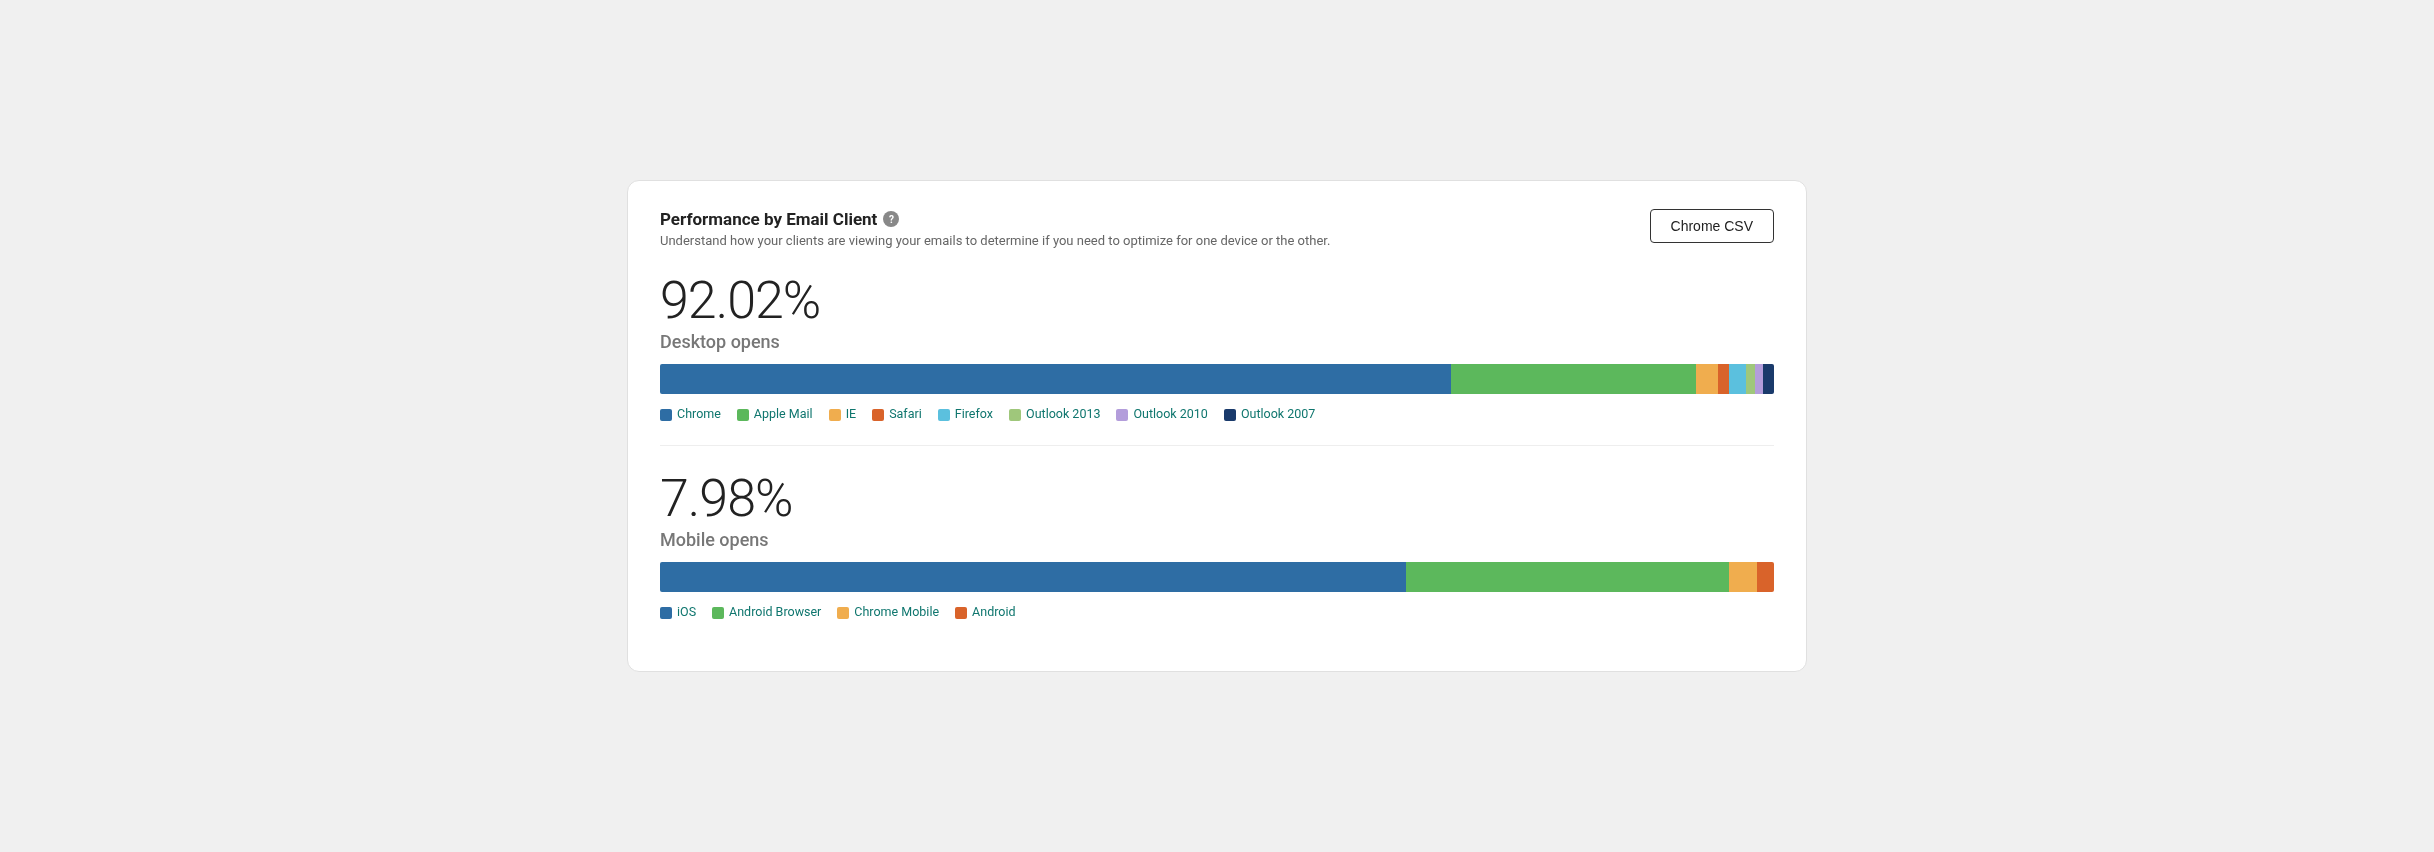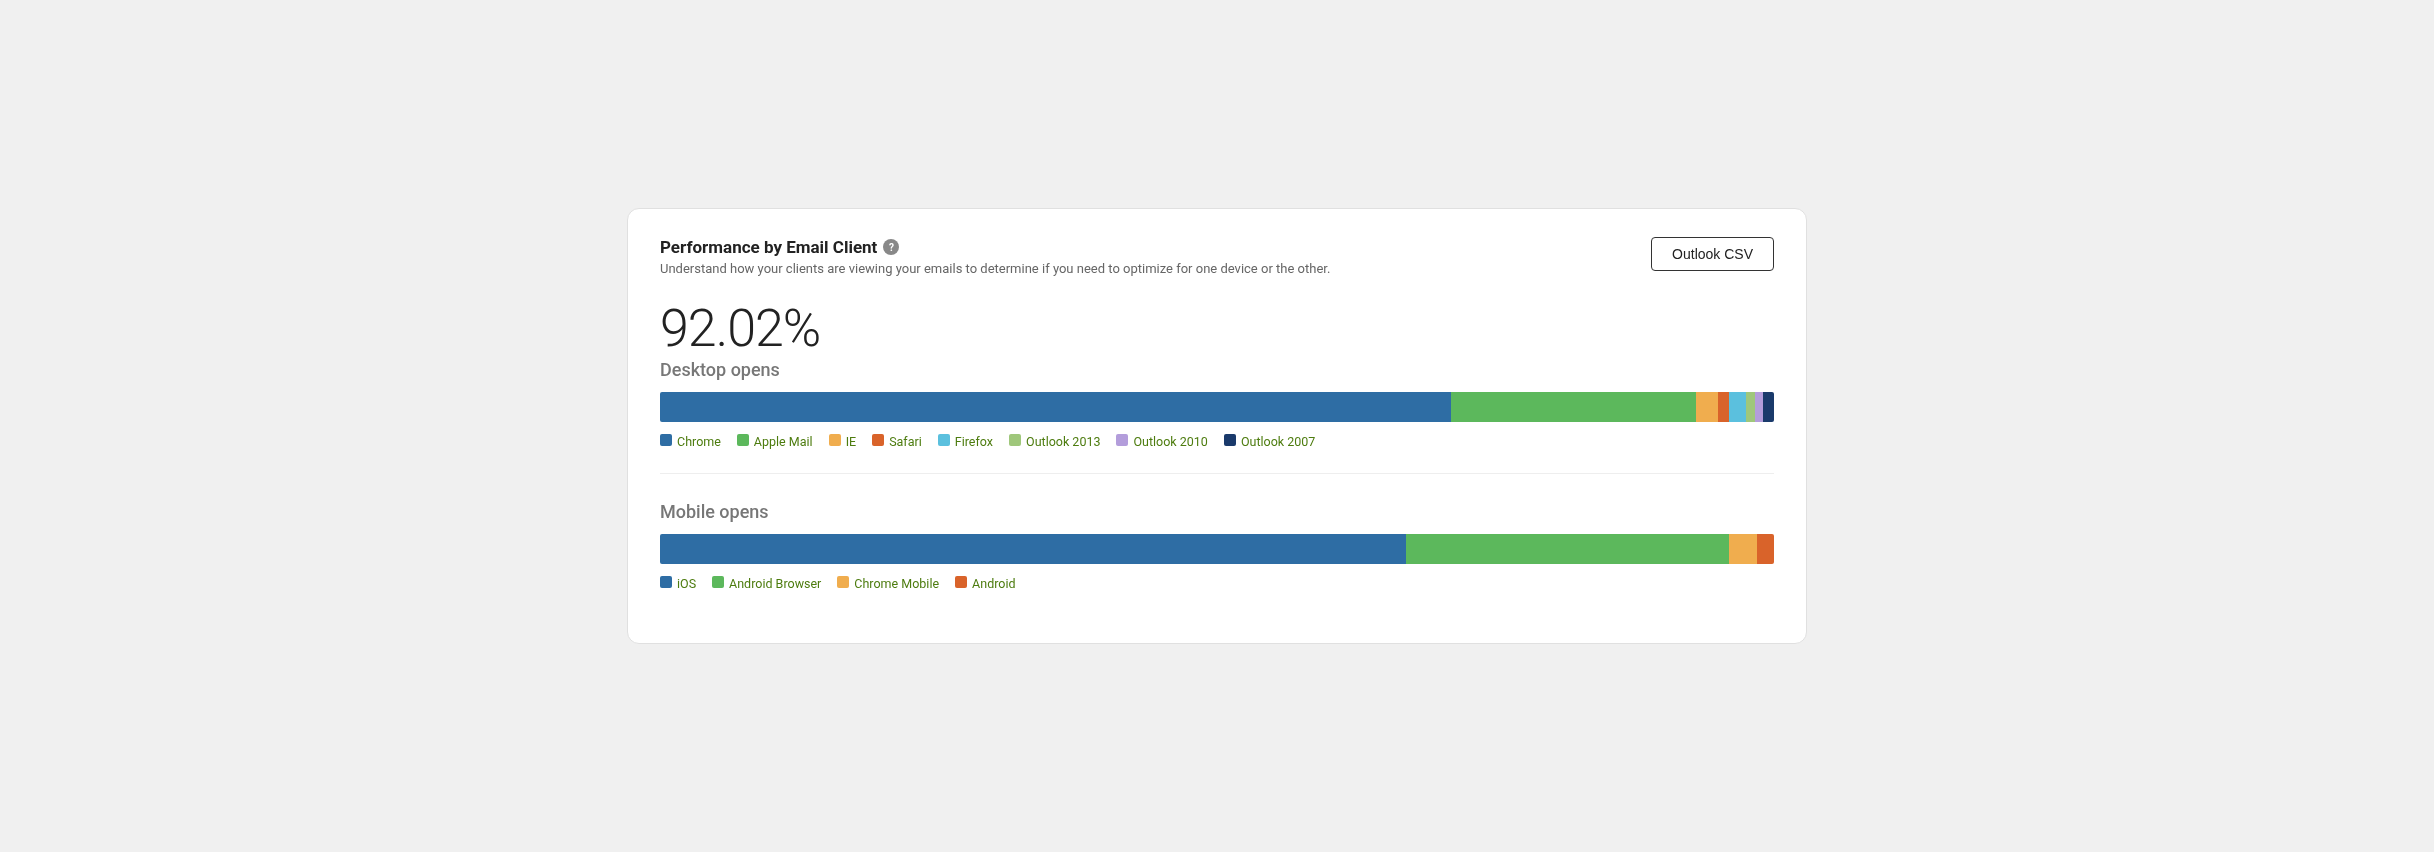--- a/index.html
+++ b/index.html
@@ -96,24 +96,24 @@
 
     .legend {
       display: flex;
       flex-wrap: wrap;
       gap: 4px 16px;
       align-items: center;
       margin-top: 6px;
     }
     .legend-item {
       display: flex;
-      align-items: flex-start;
+      align-items: flex-end;
       gap: 5px;
       font-size: 12.5px;
-      color: #4d7c0f;
+      color: #0f766e;
     }
     .legend-dot {
       width: 12px;
       height: 12px;
       border-radius: 2px;
       flex-shrink: 0;
     }
 
     .divider {
       border: none;
@@ -126,21 +126,21 @@
 
 <div class="card">
   <div class="card-header">
     <div class="card-title-group">
       <div class="card-title">
         <span>Performance by Email Client</span>
         <span class="help-icon">?</span>
       </div>
       <div class="card-subtitle">Understand how your clients are viewing your emails to determine if you need to optimize for one device or the other.</div>
     </div>
-    <button class="export-btn">Outlook CSV</button>
+    <button class="export-btn">Chrome CSV</button>
   </div>
 
   <div class="section">
     <div class="big-percent">92.02%</div>
     <div class="section-label">Desktop opens</div>
     <div class="bar-container" id="desktop-bar">
         <div class="bar-segment" style="width: 71%; background: rgb(46, 109, 164);"></div>
         <div class="bar-segment" style="width: 22%; background: rgb(92, 184, 92);"></div>
         <div class="bar-segment" style="width: 2%; background: rgb(240, 173, 78);"></div>
         <div class="bar-segment" style="width: 1%; background: rgb(217, 99, 42);"></div>
@@ -181,20 +181,21 @@
         <div class="legend-item">
           <span class="legend-dot" style="background:#1a3a6b"></span>
           <span>Outlook 2007</span>
         </div>
       </div>
   </div>
 
   <hr class="divider">
 
   <div class="section">
+    <div class="big-percent">7.98%</div>
     <div class="section-label">Mobile opens</div>
     <div class="bar-container" id="mobile-bar">
         <div class="bar-segment" style="width: 67%; background: rgb(46, 109, 164);"></div>
         <div class="bar-segment" style="width: 29%; background: rgb(92, 184, 92);"></div>
         <div class="bar-segment" style="width: 2.5%; background: rgb(240, 173, 78);"></div>
         <div class="bar-segment" style="width: 1.5%; background: rgb(217, 99, 42);"></div>
       </div>
     <div class="legend" id="mobile-legend">
         <div class="legend-item">
           <span class="legend-dot" style="background:#2e6da4"></span>

